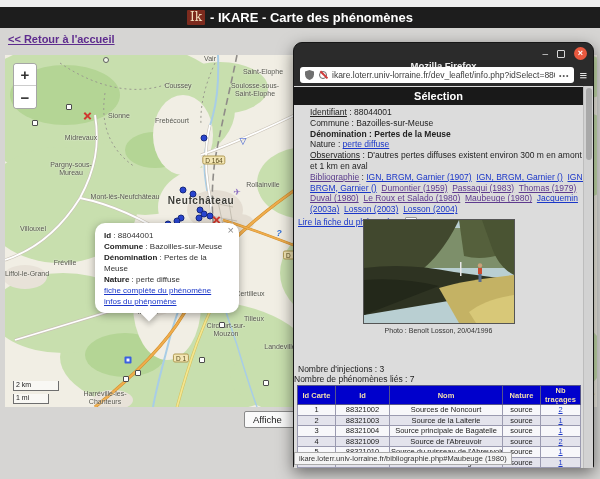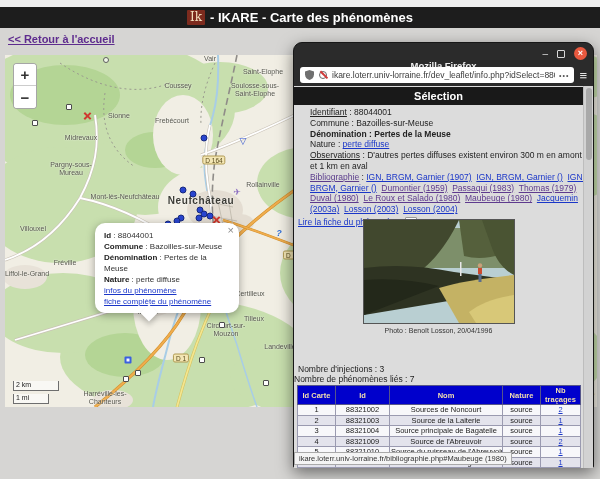--- a/index.html
+++ b/index.html
@@ -267,26 +267,27 @@
 
     <div class="scalebar km">2 km</div>
     <div class="scalebar mi">1 mi</div>
 
     <div class="popup">
       <span class="pclose">×</span>
       <div><b>Id</b><span> : </span><span>88044001</span></div>
       <div><b>Commune</b><span> : </span><span>Bazoilles-sur-Meuse</span></div>
       <div><b>Dénomination</b><span> : </span><span>Pertes de la Meuse</span></div>
       <div><b>Nature</b><span> : </span><span>perte diffuse</span></div>
+      <div><a class="lnk">fiche complète du phénomène</a></div>
       <div><a class="lnk">infos du phénomène</a></div>
-      <div><a class="lnk">fiche complète du phénomène</a></div>
       <div class="tail"></div>
     </div>
   </div>
 
+  <button class="affiche-btn">Affiche</button>
 
   <div class="ffwin">
     <div class="ff-titlebar">
       <span class="ff-title">Mozilla Firefox</span>
       <span class="win-btns">
         <span class="wb">–</span>
         <span class="wb wb-max"></span>
         <span class="wb wb-close">×</span>
       </span>
     </div>

